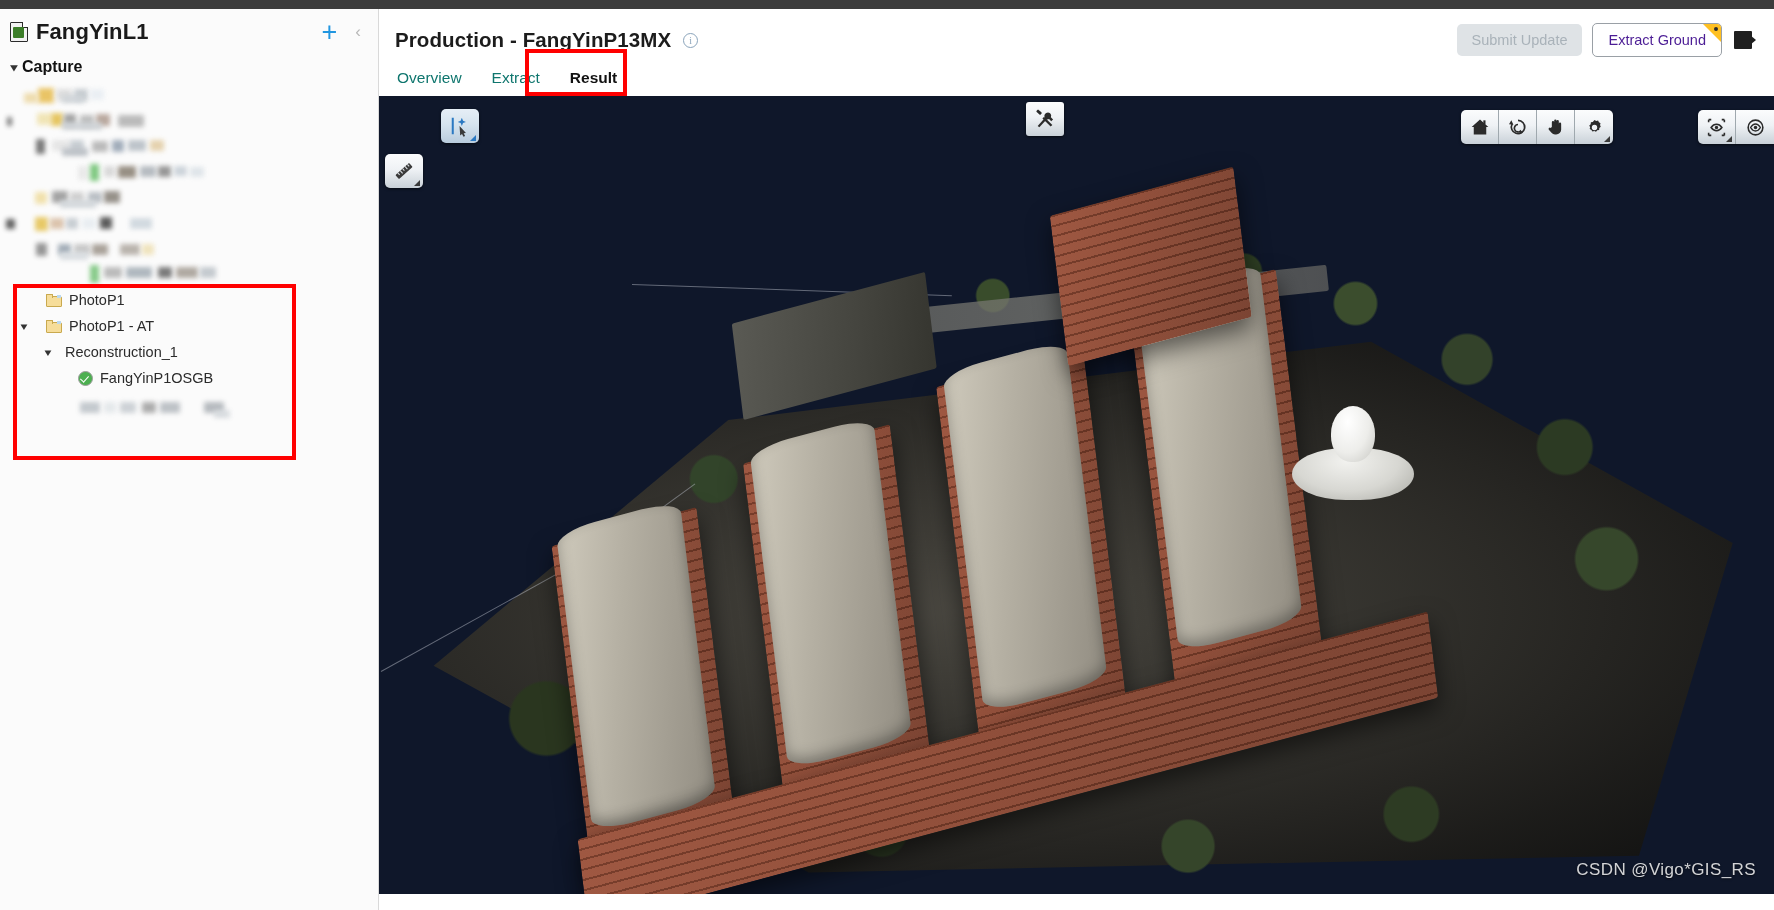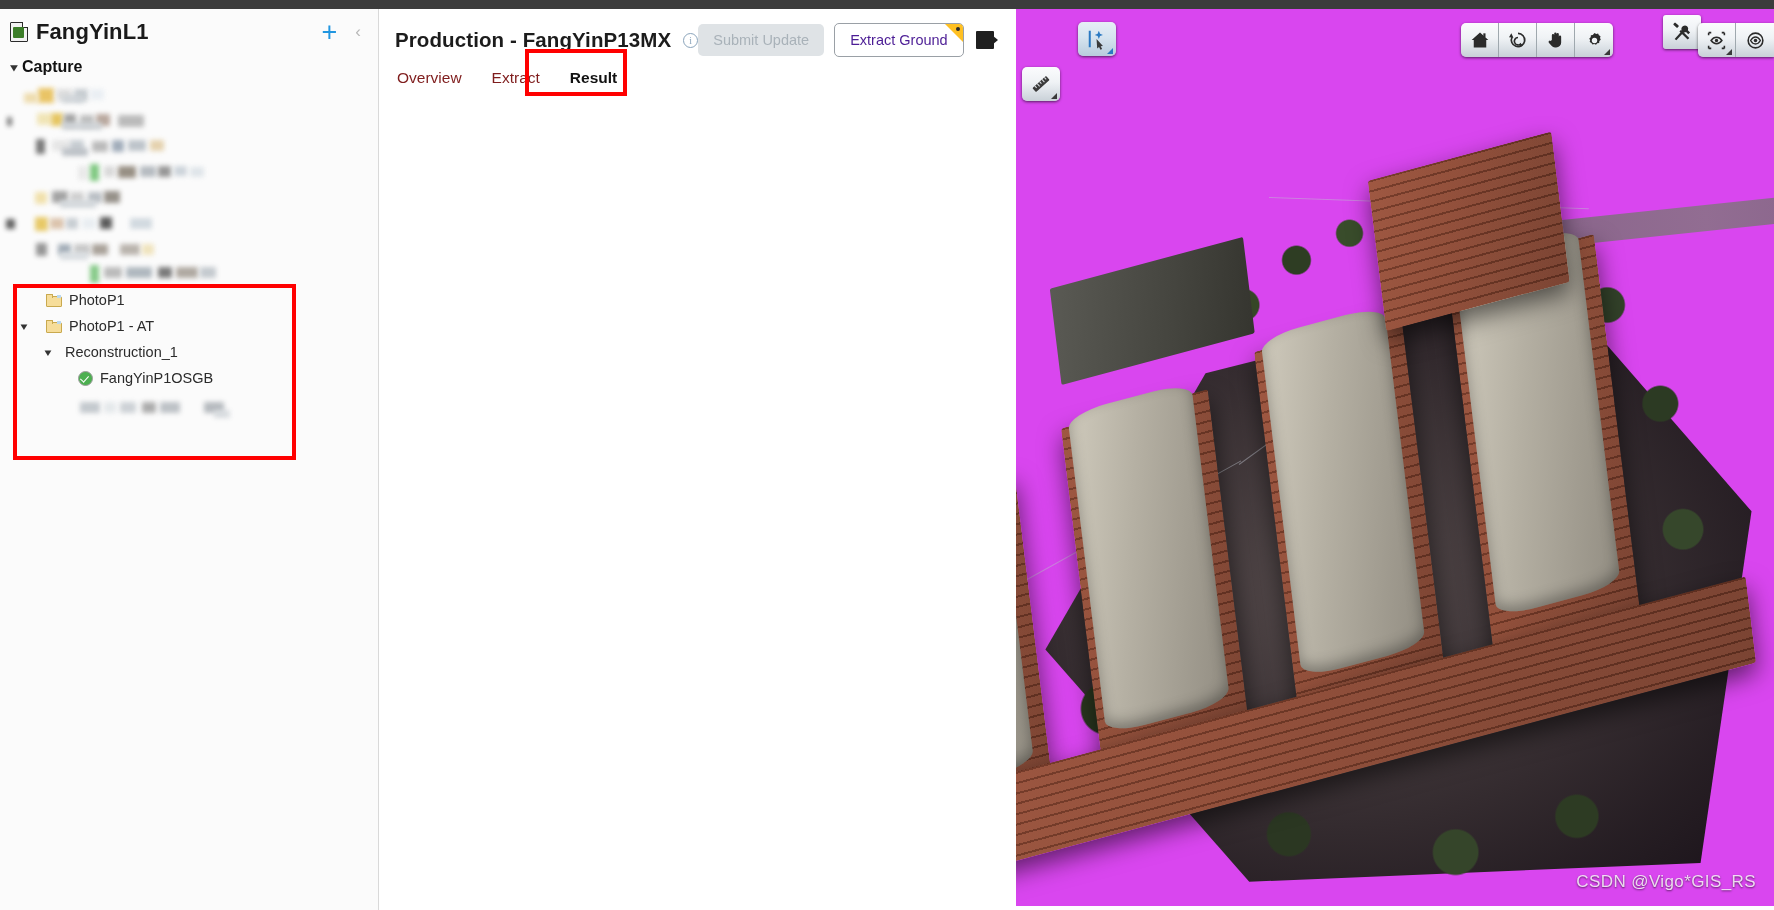--- a/index.html
+++ b/index.html
@@ -177,21 +177,21 @@
   .redbox {
     position: absolute;
     border: 4px solid #ff0000;
     pointer-events: none;
     z-index: 30;
   }
   
   .main {
     flex: 1 1 auto;
     display: flex;
-    flex-direction: row;
+    flex-direction: column;
     min-width: 0;
     background: #ffffff;
     position: relative;
   }
   .main-head {
     padding: 14px 0 0 0;
     position: relative;
     flex: 0 0 auto;
   }
   .mh-row1 {
@@ -291,41 +291,41 @@
   }
   .tabs {
     display: flex;
     align-items: flex-end;
     padding: 12px 16px 0 16px;
     gap: 26px;
     position: relative;
   }
   .tab {
     font-size: 15.5px;
-    color: #7f1d1d;
+    color: #0f766e;
     padding: 0 2px 9px 2px;
     cursor: pointer;
     position: relative;
   }
   .tab.active {
     font-weight: bold;
     color: #111;
   }
   .tab.active::after {
     content: "";
     position: absolute;
     left: -3px; right: -3px; bottom: 0;
     height: 3px;
     background: #2f6fd0;
   }
   
   .viewer {
     flex: 1 1 auto;
-    margin: 0 0 4px 0;
-    background: #d946ef;
+    margin: 0 0 16px 0;
+    background: #0f172a;
     position: relative;
     overflow: hidden;
     min-height: 0;
   }
   .vtoolbar {
     position: absolute;
     display: flex;
     z-index: 12;
     border-radius: 4px;
     overflow: hidden;

